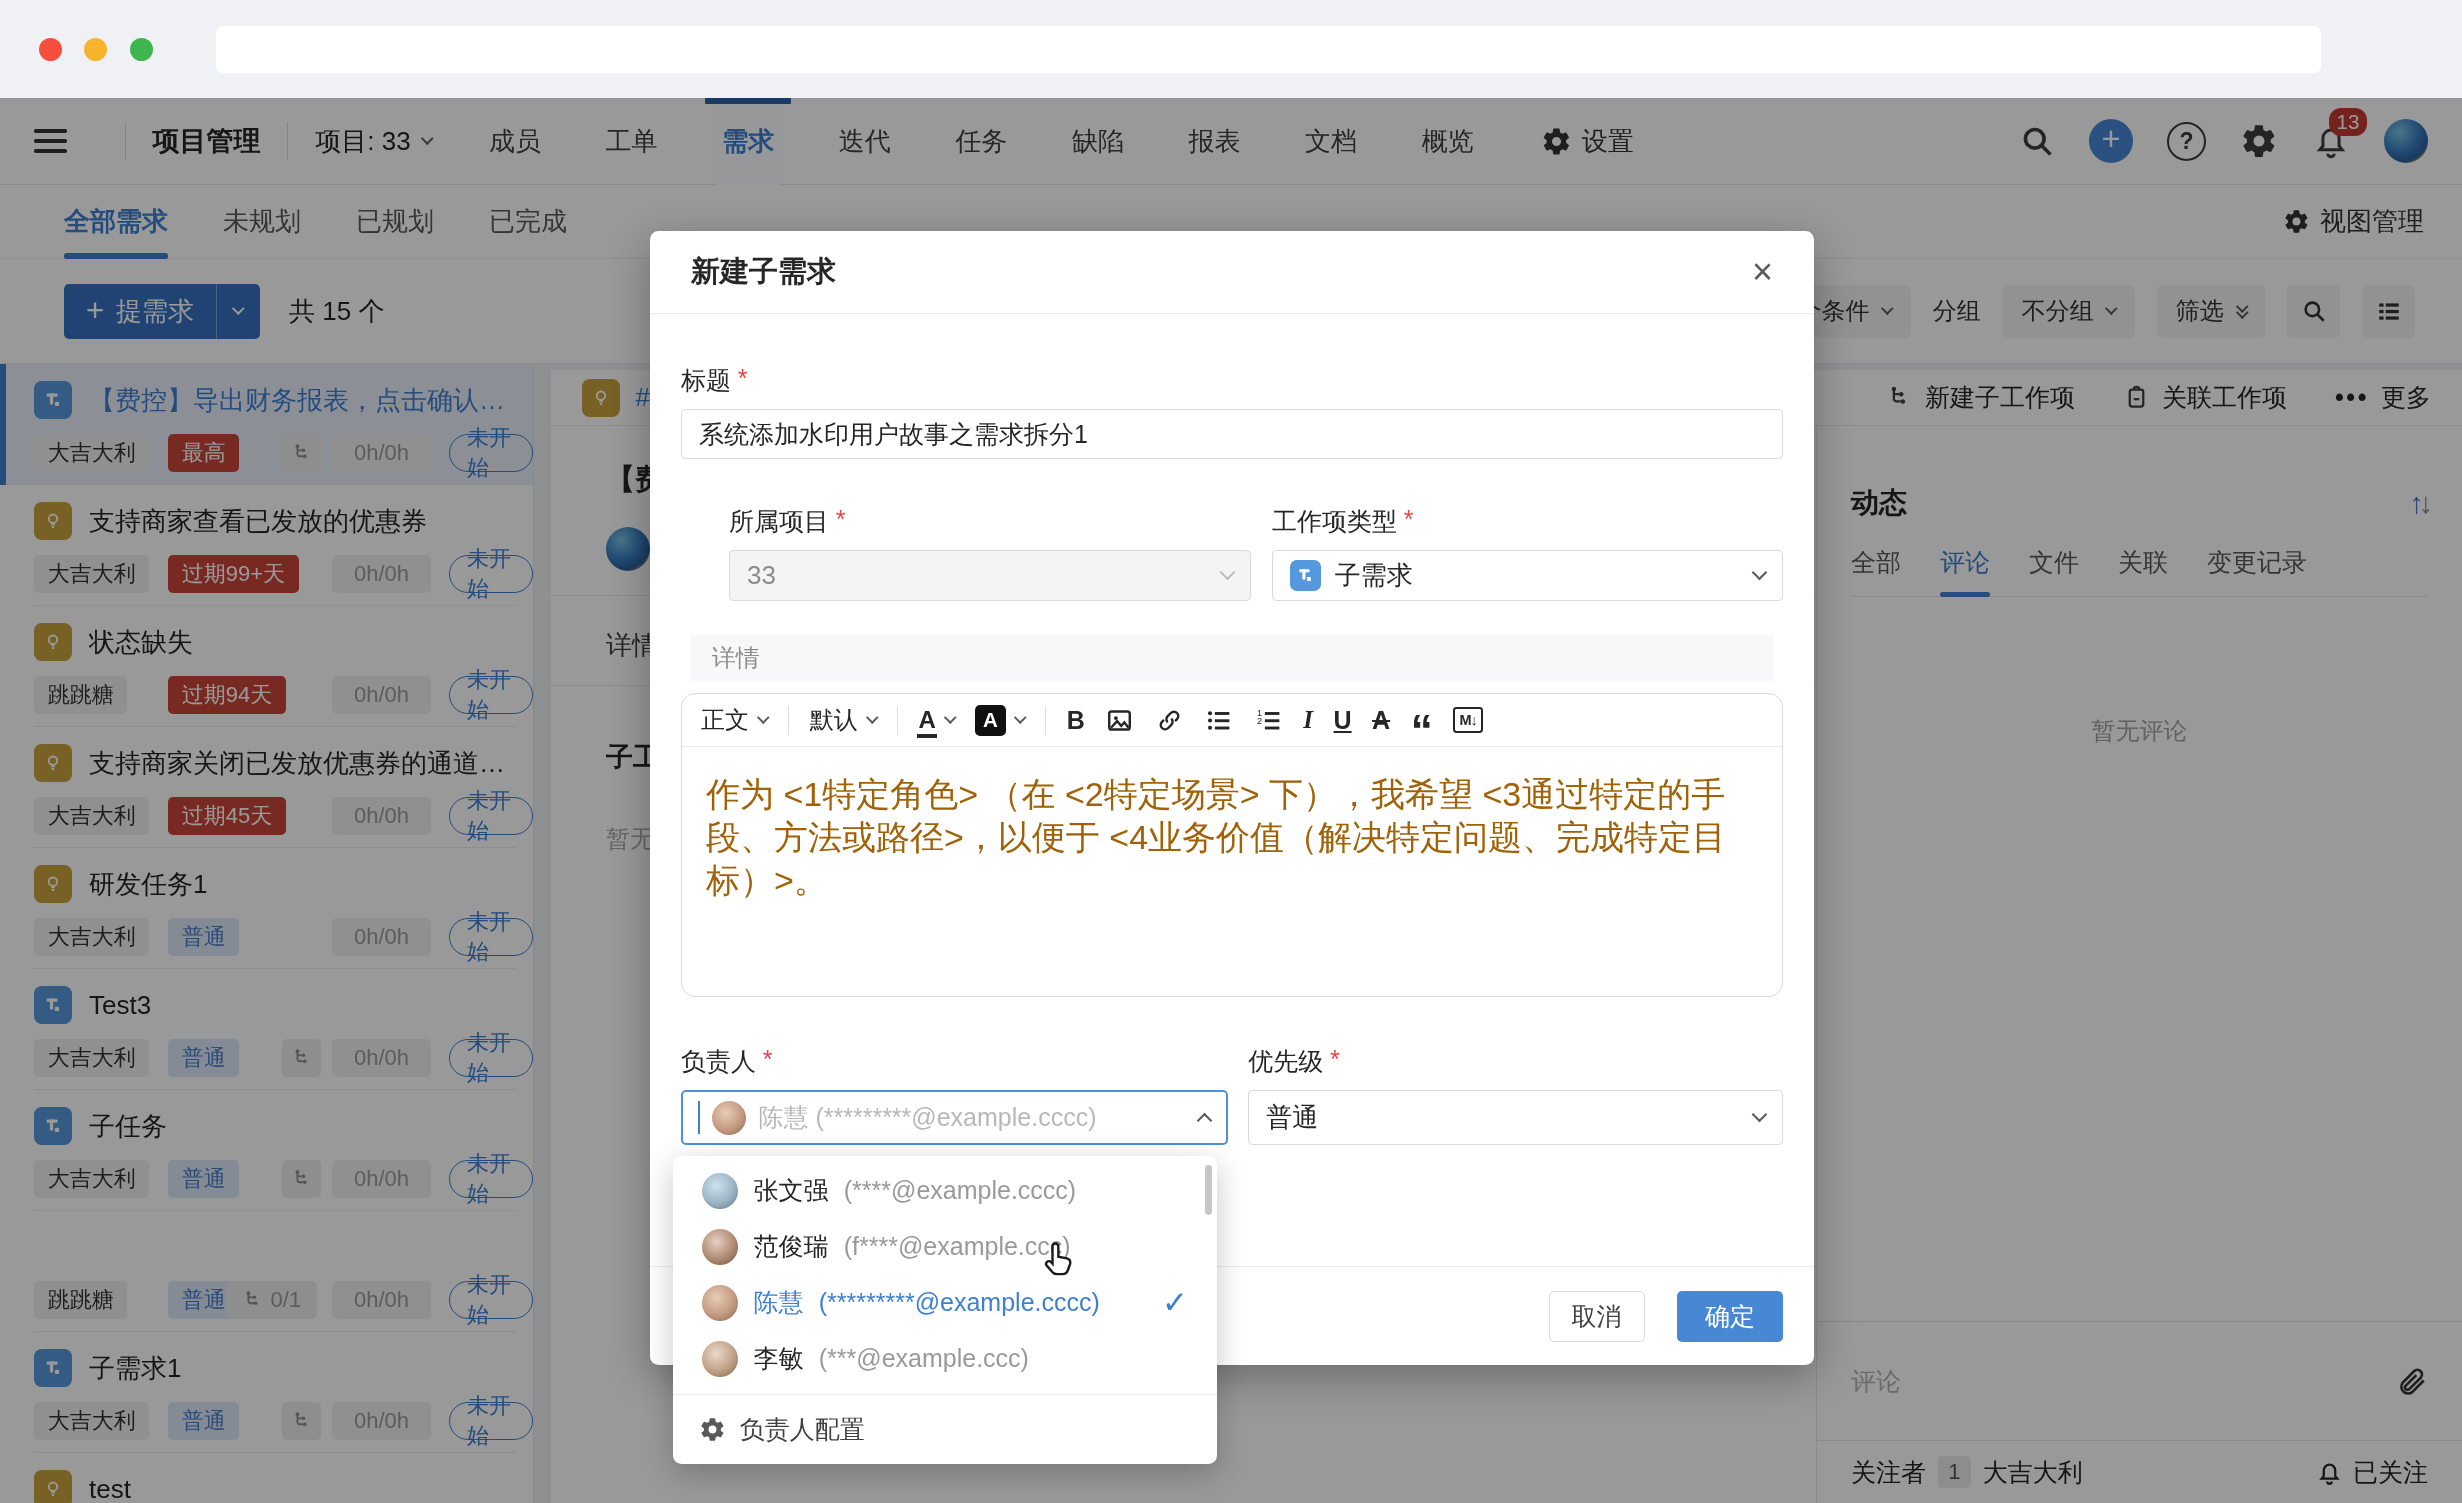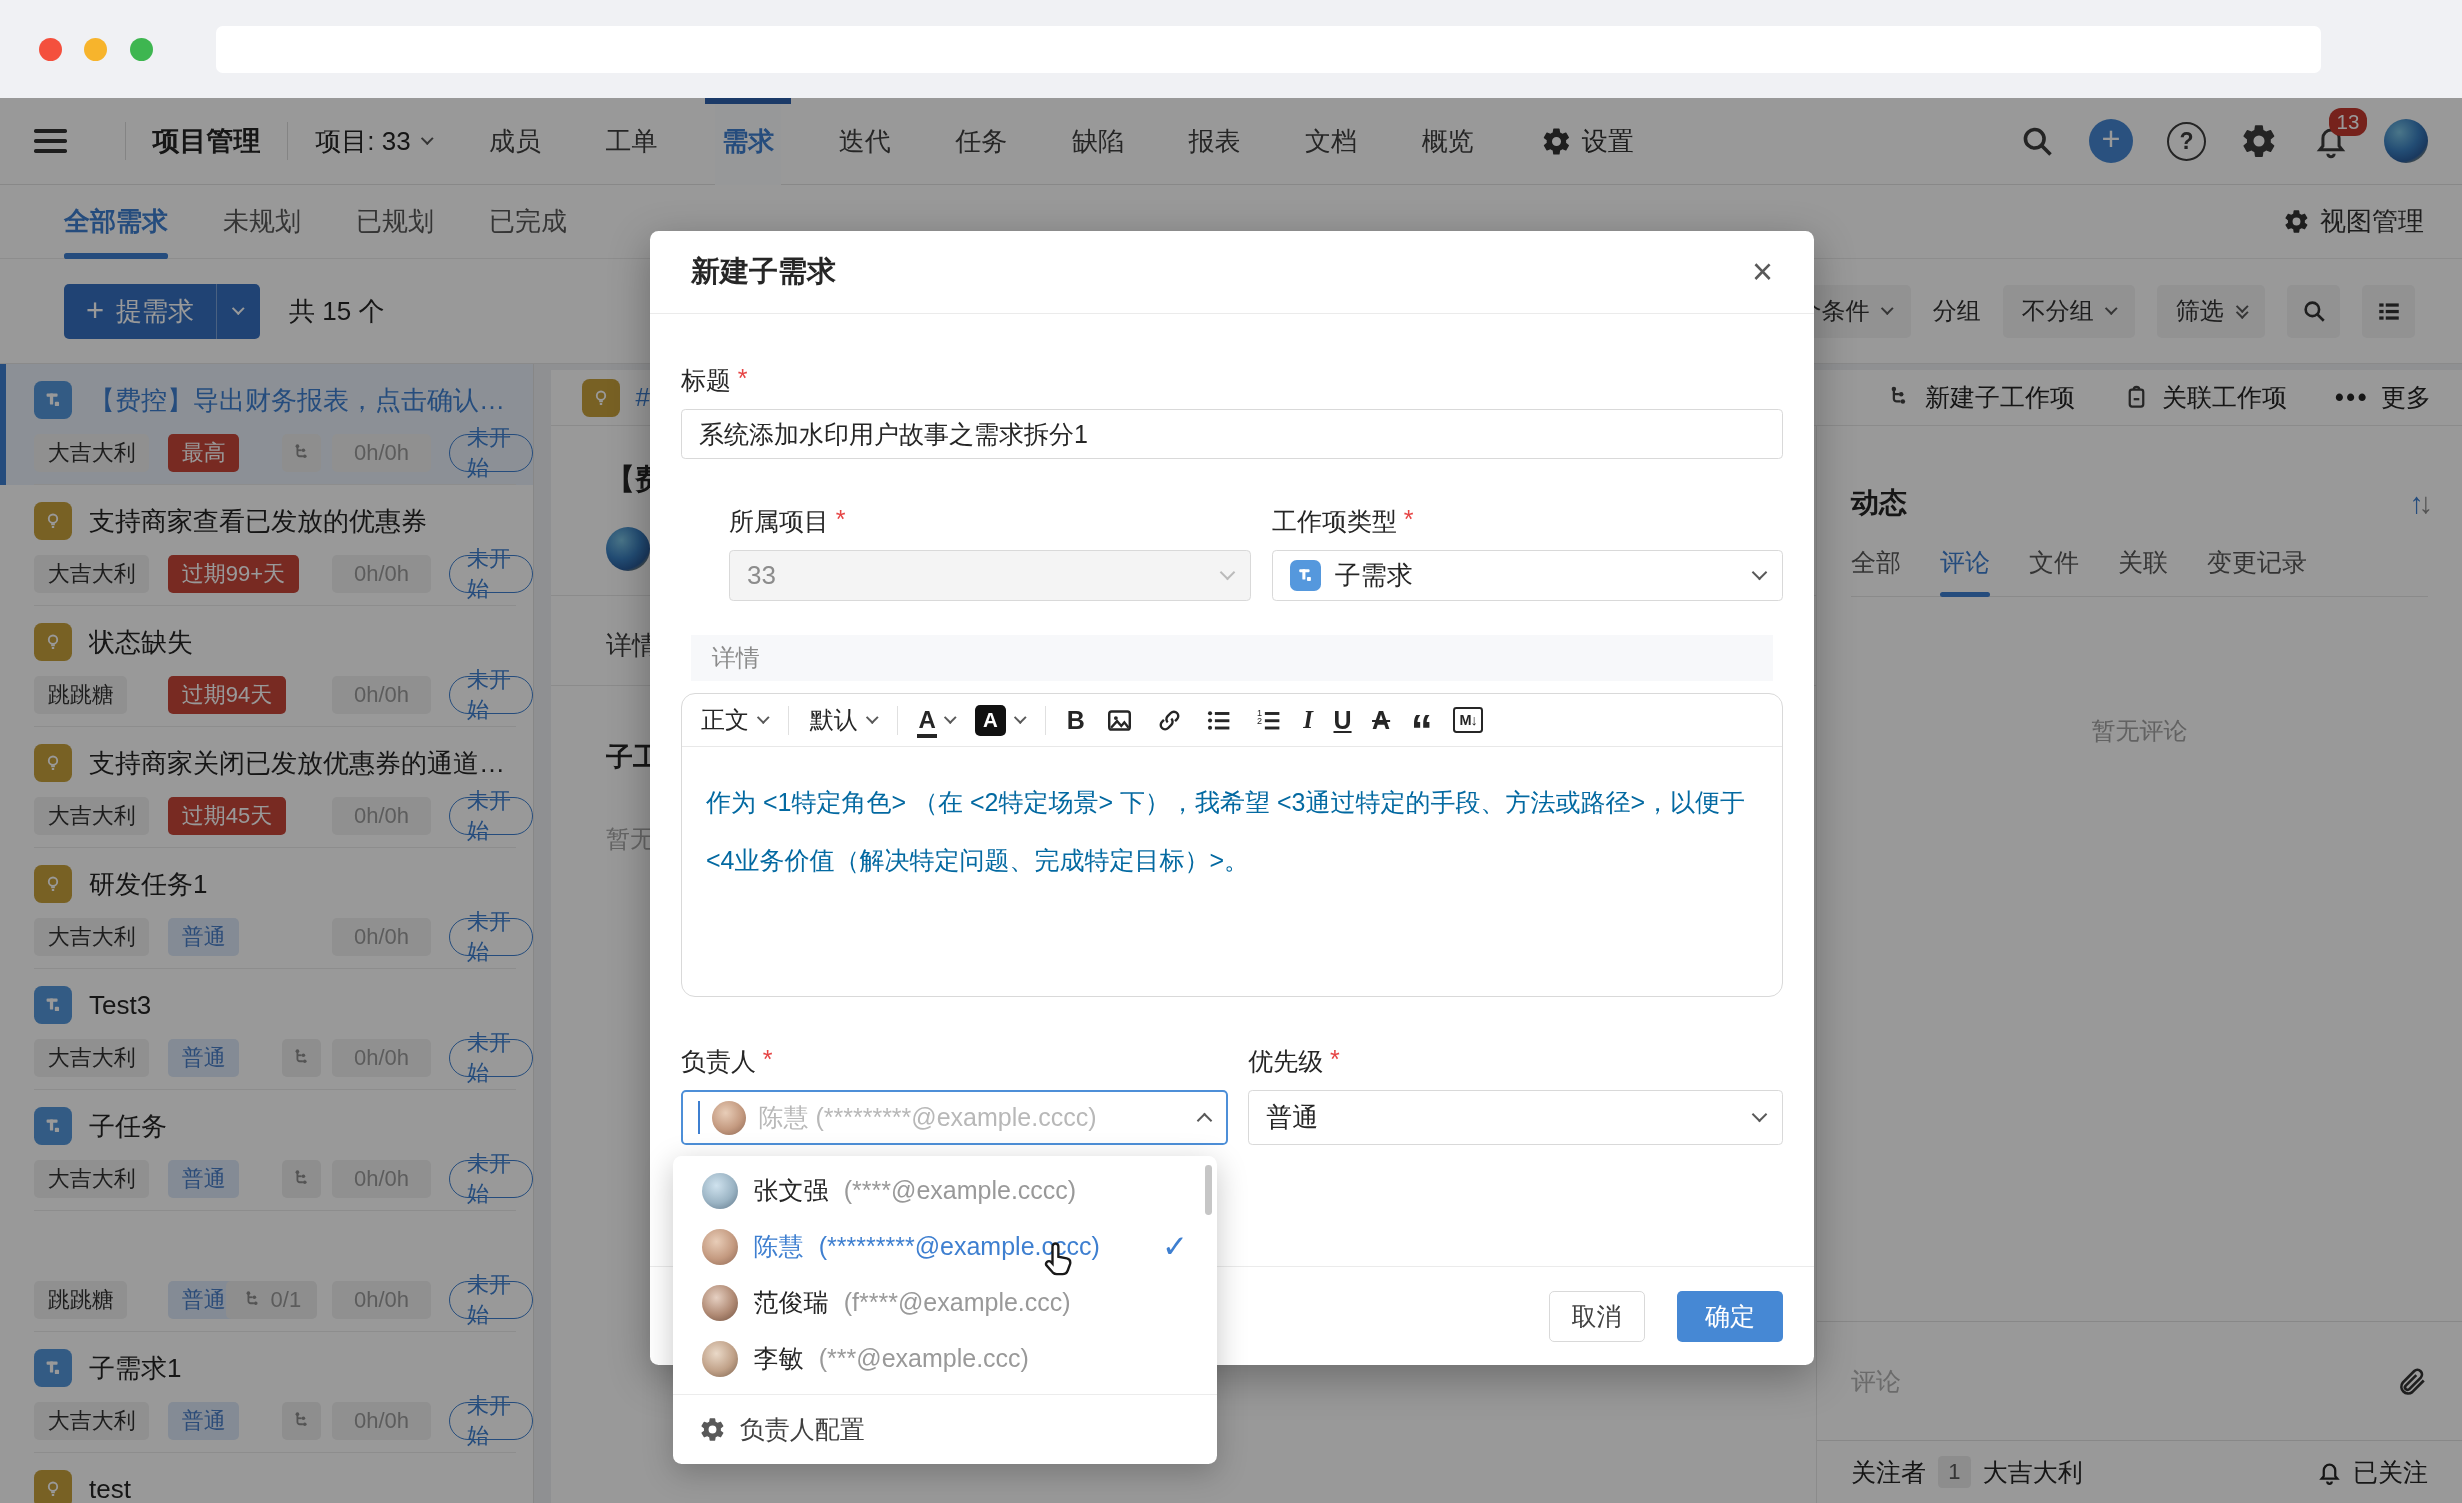--- a/index.html
+++ b/index.html
@@ -135,21 +135,21 @@
   .editor { margin-top:12px; border:0.9px solid #d9d9d9; border-radius:14px; height:304px; overflow:hidden; }
   .ed-toolbar { height:53px; border-bottom:0.9px solid #e8e8e8; display:flex; align-items:center; gap:20.5px; padding:0 19px; font-size:24px; color:#262626; }
   .ed-sep { width:0.9px; height:29px; background:#e0e0e0; }
   .ed-dd { display:flex; align-items:center; gap:10.3px; }
   .ed-ic { font-weight:700; font-size:25px; }
   .ed-A { position:relative; font-weight:600; }
   .ed-A::after { content:""; position:absolute; left:-1.7px; right:-1.7px; bottom:-4.3px; height:4.3px; background:#262626; }
   .ed-Abox { width:31px; height:31px; background:#111; color:#fff; border-radius:5.1px; display:flex; align-items:center; justify-content:center; font-size:20.5px; font-weight:700; }
   .ed-md { border:2.1px solid #262626; border-radius:3.4px; font-size:14.5px; font-weight:700; padding:2.6px 4.3px; letter-spacing:-0.9px; }
   .ed-quote { font-size:44px; font-weight:700; height:29px; line-height:50px; overflow:hidden; }
-  .ed-body { padding:26px 24px; font-size:25px; line-height:58px; color:#0369a1; }
+  .ed-body { padding:26px 24px; font-size:34px; line-height:43px; color:#a16207; }
   .row3 { display:flex; gap:20.5px; margin-top:48px; }
   .owner-box { margin-top:12px; height:55px; border:2.1px solid #4d8fd8; border-radius:5.1px; display:flex; align-items:center; padding:0 15.4px; gap:12px; }
   .caret { width:2.1px; height:32.5px; background:#3e7fd0; }
   .mini-av { width:34px; height:34px; border-radius:50%; background:radial-gradient(circle at 40% 35%,#e8cdb8 0%,#c49a80 55%,#8a6450 100%); }
   .ph-text { color:#b8b8b8; font-size:25px; }
   .owner-box .chev { margin-left:auto; }
   .m-footer { position:absolute; left:0; right:0; bottom:0; height:99px; border-top:0.9px solid #ebebeb; display:flex; align-items:center; justify-content:flex-end; gap:32.5px; padding:0 31px; }
   .btn { height:51px; border-radius:5.1px; font-size:25px; display:flex; align-items:center; justify-content:center; }
   .btn.ghost { border:0.9px solid #d9d9d9; color:#404040; width:96px; background:#fff; }
   .btn.primary { background:#4688d4; color:#fff; width:106px; }
@@ -708,32 +708,32 @@
   </div>
 </div>
 
 <div id="member-dd">
   <div class="dd-list">
     <div class="dd-item">
       <span class="mini-av" style="width:36px;height:36px;background:radial-gradient(circle at 40% 35%,#cfe2ee 0%,#9bb4c4 55%,#5c7386 100%);"></span>
       <span class="dd-name">张文强</span>
       <span class="dd-mail">(****@example.cccc)</span>
     </div>
+    <div class="dd-item">
+      <span class="mini-av" style="width:36px;height:36px;background:radial-gradient(circle at 40% 35%,#e6d0c2 0%,#b08a74 55%,#6e4f3e 100%);"></span>
+      <span class="dd-name">范俊瑞</span>
+      <span class="dd-mail">(f****@example.ccc)</span>
+    </div>
     <div class="dd-item sel">
       <span class="mini-av" style="width:36px;height:36px;"></span>
       <span class="dd-name">陈慧</span>
       <span class="dd-mail">(*********@example.cccc)</span>
       <span class="dd-check">✓</span>
     </div>
     <div class="dd-item">
-      <span class="mini-av" style="width:36px;height:36px;background:radial-gradient(circle at 40% 35%,#e6d0c2 0%,#b08a74 55%,#6e4f3e 100%);"></span>
-      <span class="dd-name">范俊瑞</span>
-      <span class="dd-mail">(f****@example.ccc)</span>
-    </div>
-    <div class="dd-item">
       <span class="mini-av" style="width:36px;height:36px;background:radial-gradient(circle at 40% 35%,#ead9c8 0%,#c0a188 55%,#7a604b 100%);"></span>
       <span class="dd-name">李敏</span>
       <span class="dd-mail">(***@example.ccc)</span>
     </div>
     <span class="dd-scroll"></span>
   </div>
   <div class="dd-config">
     <svg width="27" height="27" viewBox="0 0 24 24" fill="#595959">
         <path d="M19.4 13c.04-.32.06-.66.06-1s-.02-.68-.06-1l2.1-1.65a.5.5 0 0 0 .12-.64l-2-3.46a.5.5 0 0 0-.6-.22l-2.49 1a7.3 7.3 0 0 0-1.73-1l-.38-2.65A.5.5 0 0 0 13.93 2h-4a.5.5 0 0 0-.5.42L9.05 5.07c-.63.26-1.2.6-1.73 1l-2.49-1a.5.5 0 0 0-.6.22l-2 3.46a.5.5 0 0 0 .12.64L4.45 11c-.04.32-.06.66-.06 1s.02.68.06 1l-2.1 1.65a.5.5 0 0 0-.12.64l2 3.46c.14.24.42.34.6.22l2.49-1c.53.4 1.1.74 1.73 1l.38 2.65c.04.24.25.42.5.42h4c.25 0 .46-.18.5-.42l.38-2.65c.63-.26 1.2-.6 1.73-1l2.49 1c.24.1.52 0 .6-.22l2-3.46a.5.5 0 0 0-.12-.64L19.4 13zm-7.4 2.5a3.5 3.5 0 1 1 0-7 3.5 3.5 0 0 1 0 7z"></path>
       </svg>

